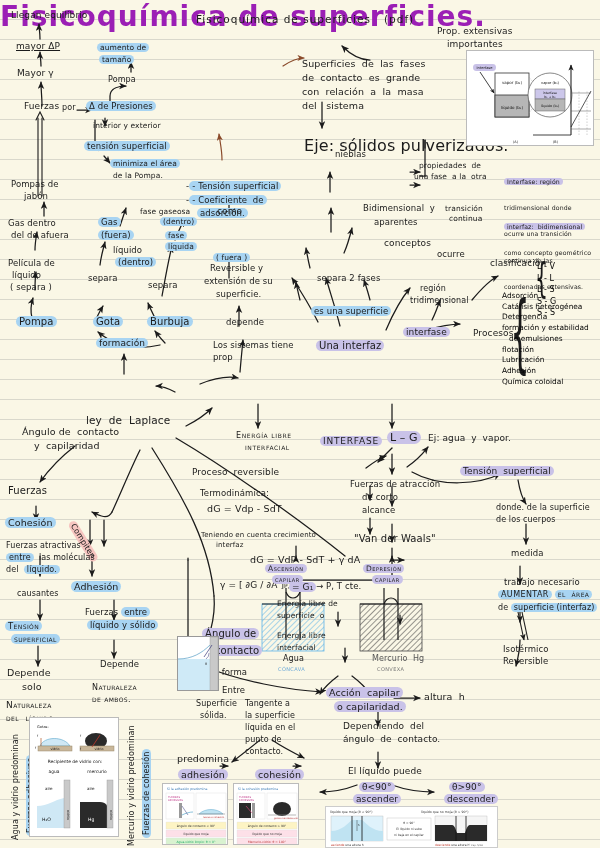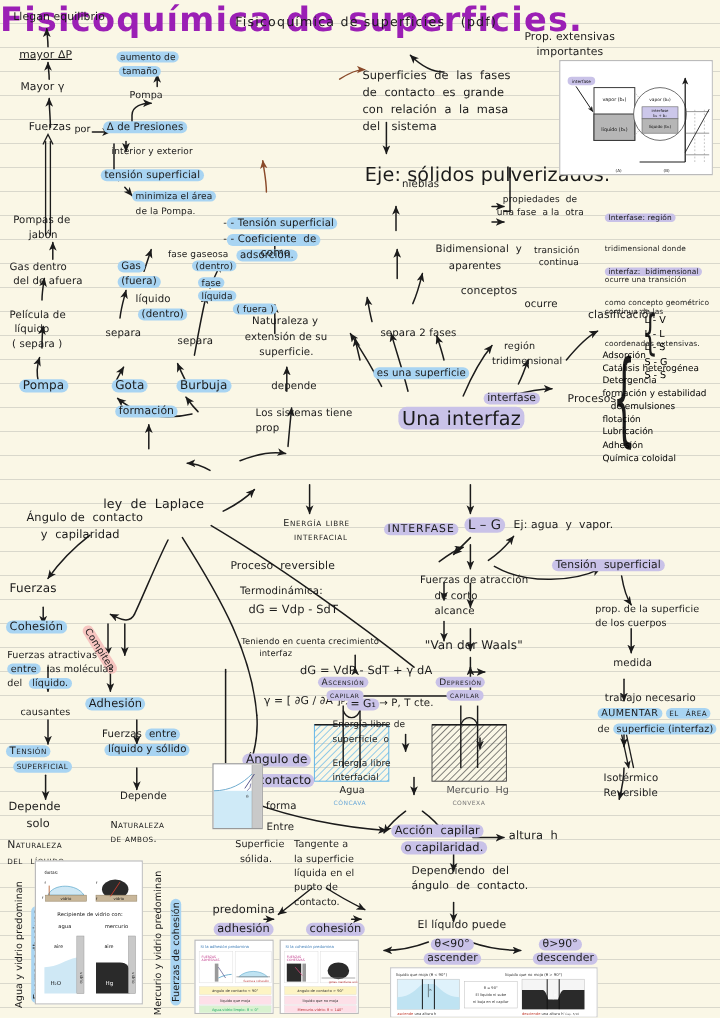--- a/index.html
+++ b/index.html
@@ -284,21 +284,21 @@
   <div class="note" style="left:445px;top:205px;font-size:7.5px;">transición</div>
   <div class="note" style="left:449px;top:215px;font-size:7.5px;">continua</div>
   <div class="note" style="left:363px;top:204px;font-size:8.5px;">Bidimensional  y</div>
   <div class="note" style="left:374px;top:218px;font-size:8.5px;">aparentes</div>
   <div class="note" style="left:384px;top:238px;font-size:9px;">conceptos</div>
   <div class="note" style="left:437px;top:250px;font-size:8.5px;">ocurre</div>
   <div class="note" style="left:420px;top:285px;font-size:8px;">región</div>
   <div class="note" style="left:410px;top:297px;font-size:8px;">tridimensional</div>
   <div class="note" style="left:317px;top:274px;font-size:8.5px;">separa 2 fases</div>
   <div class="note" style="left:311px;top:307px;font-size:8.5px;"><span class="hl">es una superficie</span></div>
-  <div class="note" style="left:332px;top:340px;font-size:16px;text-align:center;"><span class="hlv">Una interfaz</span></div>
+  <div class="note" style="left:316px;top:340px;font-size:10px;text-align:center;"><span class="hlv">Una interfaz</span></div>
   <div class="note" style="left:403px;top:327px;font-size:9px;"><span class="hlv">interfase</span></div>
   <div class="note" style="left:473px;top:328px;font-size:9px;">Procesos</div>
   <div class="note" style="left:490px;top:258px;font-size:9px;">clasificación</div>
 
   <div class="note" style="left:504px;top:160px;font-size:6.2px;line-height:1.42;">
     <div><span class="hlv">Interfase: región</span></div>
     <div>tridimensional donde</div>
     <div>ocurre una transición</div>
     <div>continua de las</div>
     <div>coordenadas extensivas.</div>
@@ -359,36 +359,36 @@
       <line x1="66" y1="84" x2="104" y2="84" stroke="#111" stroke-width="0.8"></line>
       <text x="46" y="92" font-size="3.4" fill="#111" font-family="DejaVu Sans">(A)</text>
       <text x="86" y="92" font-size="3.4" fill="#111" font-family="DejaVu Sans">(B)</text>
     </svg>
   </div>
 
   <div class="note" style="left:186px;top:182px;font-size:8.5px;">-<span class="hl">- Tensión superficial</span></div>
   <div class="note" style="left:186px;top:196px;font-size:8.5px;">-<span class="hl">- Coeficiente  de</span></div>
   <div class="note" style="left:197px;top:209px;font-size:8.5px;"><span class="hl">adsorción.</span></div>
   <div class="note" style="left:217px;top:206px;font-size:9px;">como</div>
-  <div class="note" style="left:210px;top:264px;font-size:8.5px;">Naturaleza y</div>
+  <div class="note" style="left:210px;top:264px;font-size:8.5px;">Reversible y</div>
   <div class="note" style="left:204px;top:277px;font-size:8.5px;">extensión de su</div>
   <div class="note" style="left:216px;top:290px;font-size:8.5px;">superficie.</div>
   <div class="note" style="left:226px;top:318px;font-size:8.5px;">depende</div>
   <div class="note" style="left:213px;top:341px;font-size:8.5px;">Los sistemas tiene</div>
   <div class="note" style="left:213px;top:353px;font-size:8.5px;">prop</div>
 
   <div class="note" style="left:98px;top:218px;font-size:8.5px;"><span class="hl">Gas</span></div>
   <div class="note" style="left:98px;top:231px;font-size:8.5px;"><span class="hl">(fuera)</span></div>
   <div class="note" style="left:113px;top:246px;font-size:8.5px;">líquido</div>
   <div class="note" style="left:115px;top:258px;font-size:8.5px;"><span class="hl">(dentro)</span></div>
   <div class="note" style="left:140px;top:208px;font-size:7.5px;">fase gaseosa</div>
   <div class="note" style="left:160px;top:218px;font-size:7.5px;"><span class="hl">(dentro)</span></div>
   <div class="note" style="left:165px;top:232px;font-size:7.5px;"><span class="hl">fase</span></div>
   <div class="note" style="left:165px;top:243px;font-size:7.5px;"><span class="hl">líquida</span></div>
-  <div class="note" style="left:161px;top:254px;font-size:7.5px;padding-left:33px;"><span class="hl">( fuera )</span></div>
+  <div class="note" style="left:180px;top:254px;font-size:7.5px;padding-left:33px;"><span class="hl">( fuera )</span></div>
   <div class="note" style="left:88px;top:274px;font-size:8.5px;">separa</div>
   <div class="note" style="left:148px;top:281px;font-size:8.5px;">separa</div>
   <div class="note" style="left:93px;top:316px;font-size:10px;"><span class="hl">Gota</span></div>
   <div class="note" style="left:147px;top:316px;font-size:10px;"><span class="hl">Burbuja</span></div>
   <div class="note" style="left:96px;top:338px;font-size:9px;"><span class="hl">formación</span></div>
   <div class="note" style="left:86px;top:371px;font-size:10.5px;margin-top:44px;">ley  de  Laplace</div>
 
   <div class="title" style="left:120px;top:388px;">Fisicoquímica de superficies.</div>
 
   <div class="note" style="left:22px;top:427px;font-size:9.5px;">Ángulo de  contacto</div>
@@ -549,21 +549,21 @@
   </div>
 
   <div class="note sc" style="left:320px;top:436px;font-size:9px;letter-spacing:.8px;"><span class="hlv">INTERFASE</span></div>
   <div class="note" style="left:387px;top:432px;font-size:11px;"><span class="hlv">L – G</span></div>
   <div class="note" style="left:428px;top:433px;font-size:9px;">Ej: agua  y  vapor.</div>
   <div class="note" style="left:460px;top:466px;font-size:9px;"><span class="hlv">Tensión  superficial</span></div>
   <div class="note" style="left:350px;top:480px;font-size:8.5px;">Fuerzas de atracción</div>
   <div class="note" style="left:362px;top:493px;font-size:8.5px;">de corto</div>
   <div class="note" style="left:362px;top:506px;font-size:8.5px;">alcance</div>
   <div class="note" style="left:354px;top:533px;font-size:10px;">"Van der Waals"</div>
-  <div class="note" style="left:496px;top:504px;font-size:8px;">prop. de la superficie</div>
+  <div class="note" style="left:496px;top:504px;font-size:8px;">donde. de la superficie</div>
   <div class="note" style="left:496px;top:516px;font-size:8px;">de los cuerpos</div>
   <div class="note" style="left:511px;top:549px;font-size:8.5px;">medida</div>
   <div class="note" style="left:504px;top:578px;font-size:8.5px;">trabajo necesario</div>
   <div class="note sc" style="left:498px;top:591px;font-size:8px;"><span class="hl">AUMENTAR</span> <span class="hl">el  área</span></div>
   <div class="note" style="left:498px;top:604px;font-size:8px;">de <span class="hl">superficie (interfaz)</span></div>
   <div class="note" style="left:503px;top:645px;font-size:8.5px;">Isotérmico</div>
   <div class="note" style="left:503px;top:657px;font-size:8.5px;">Reversible</div>
 
   <div class="note sc" style="left:265px;top:565px;font-size:7.5px;letter-spacing:.5px;"><span class="hlv">Ascensión</span></div>
   <div class="note sc" style="left:272px;top:576px;font-size:7.5px;letter-spacing:.5px;"><span class="hlv">capilar</span></div>

